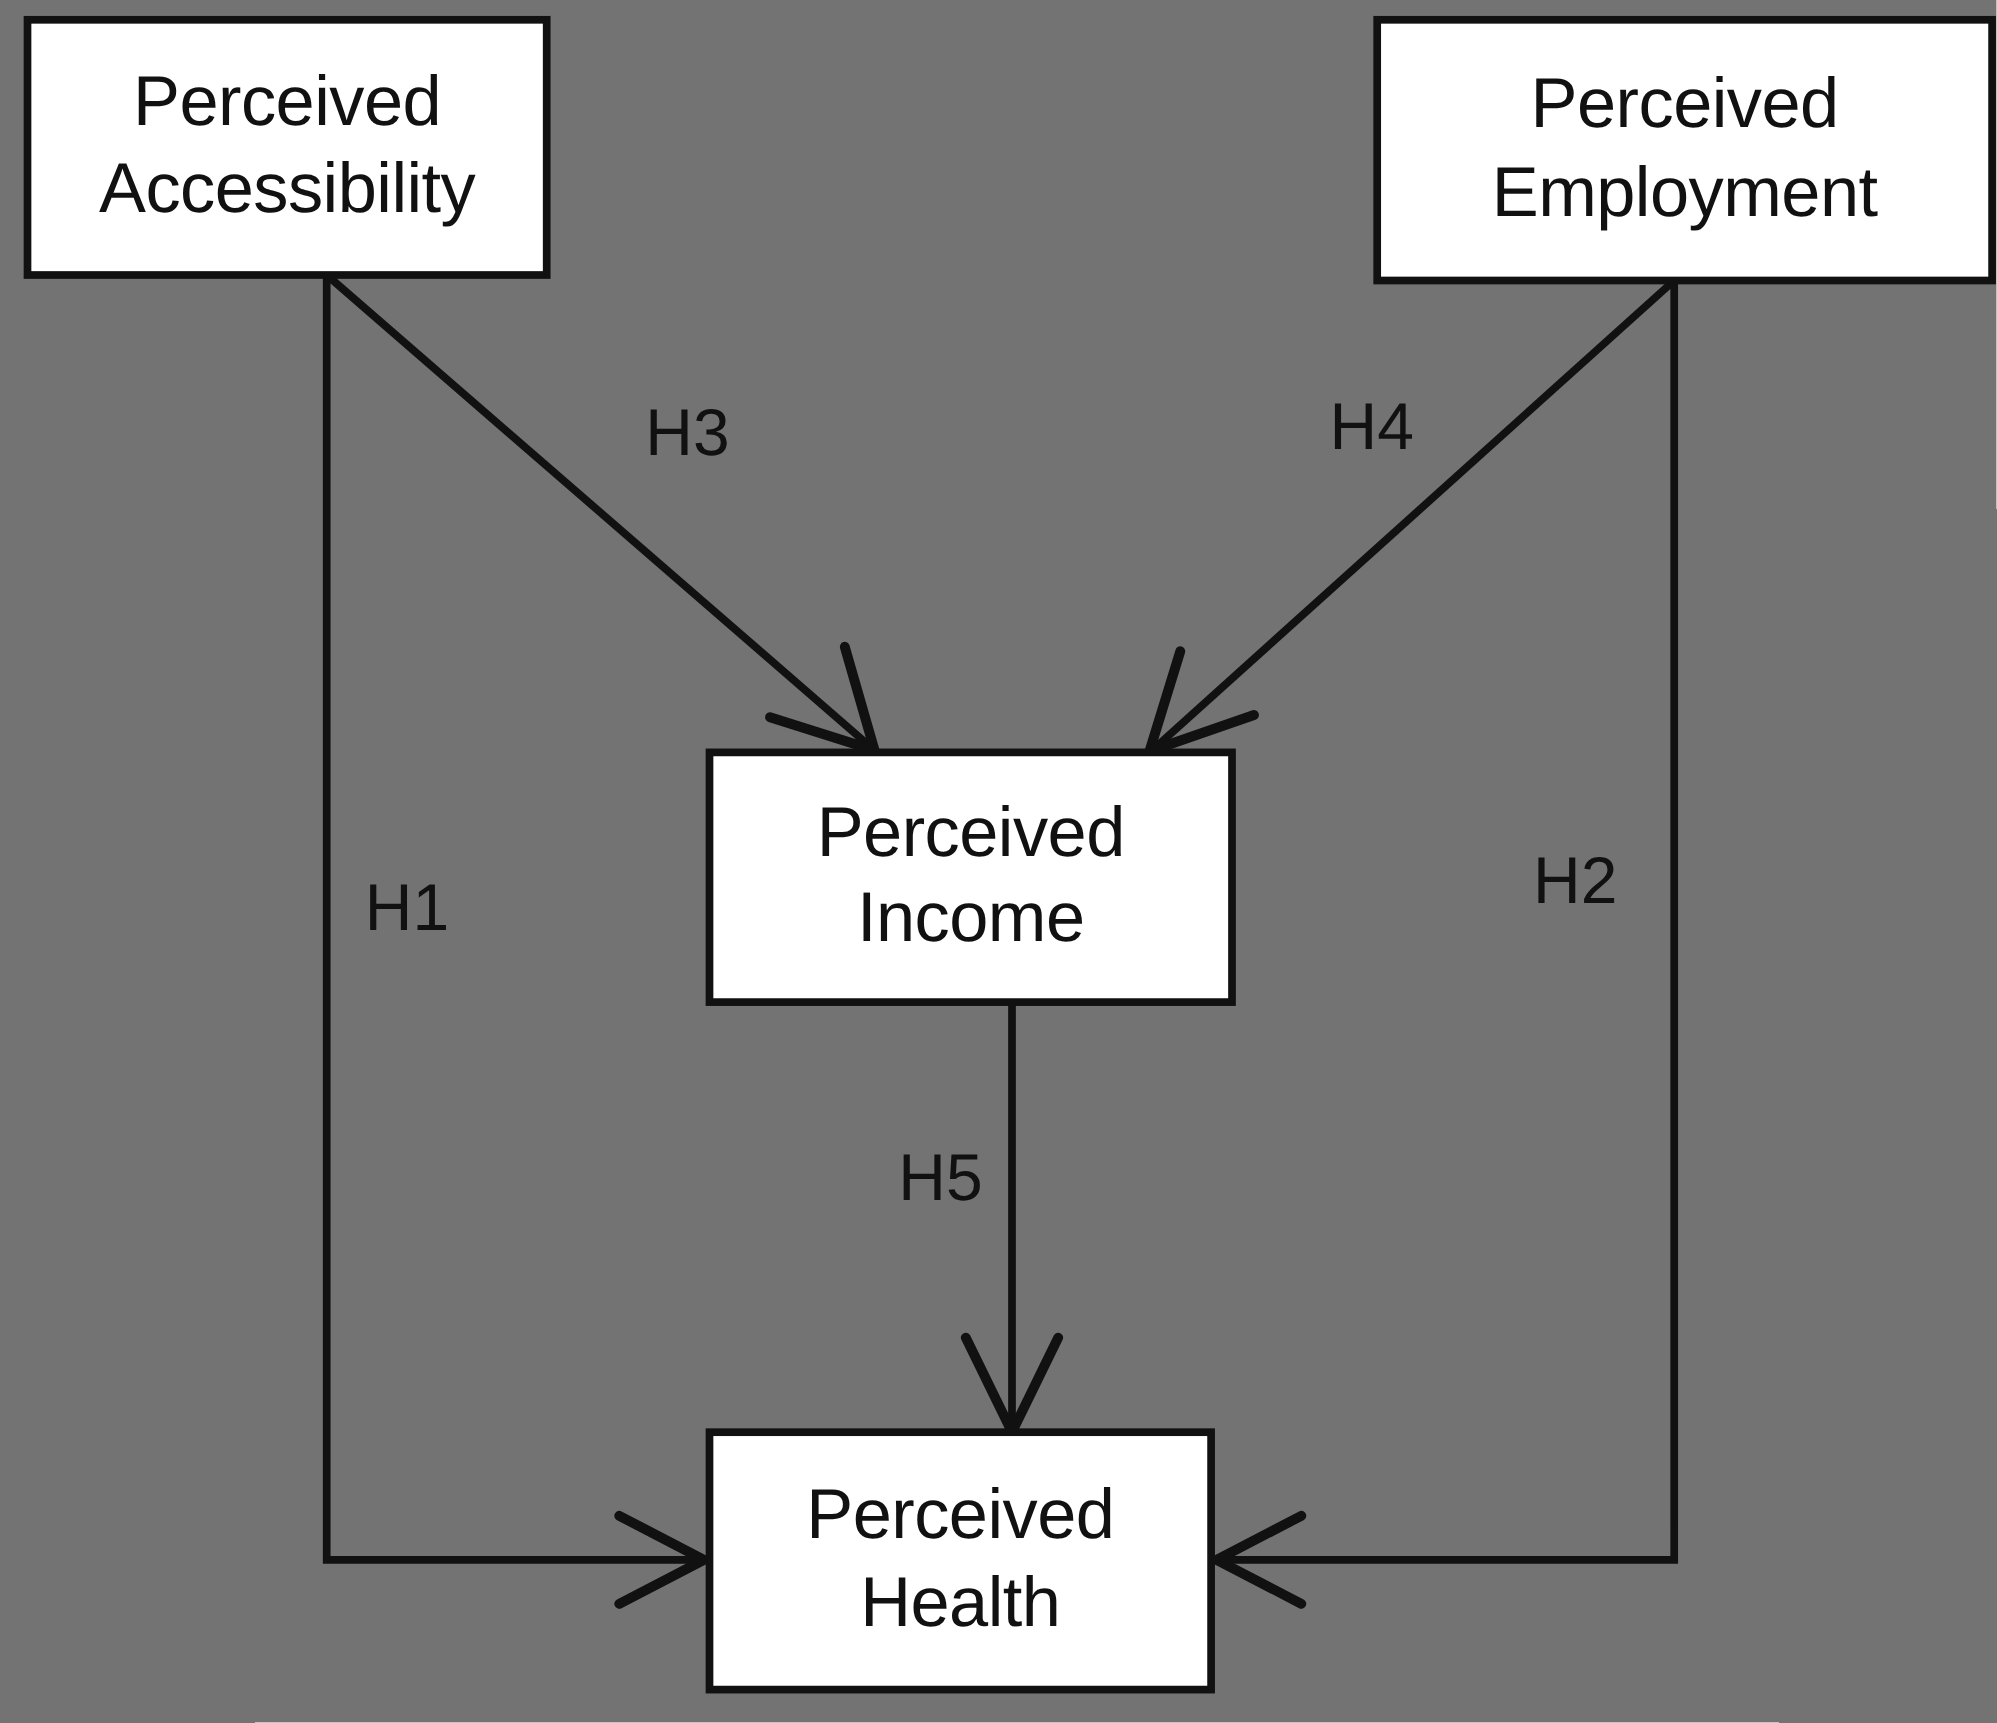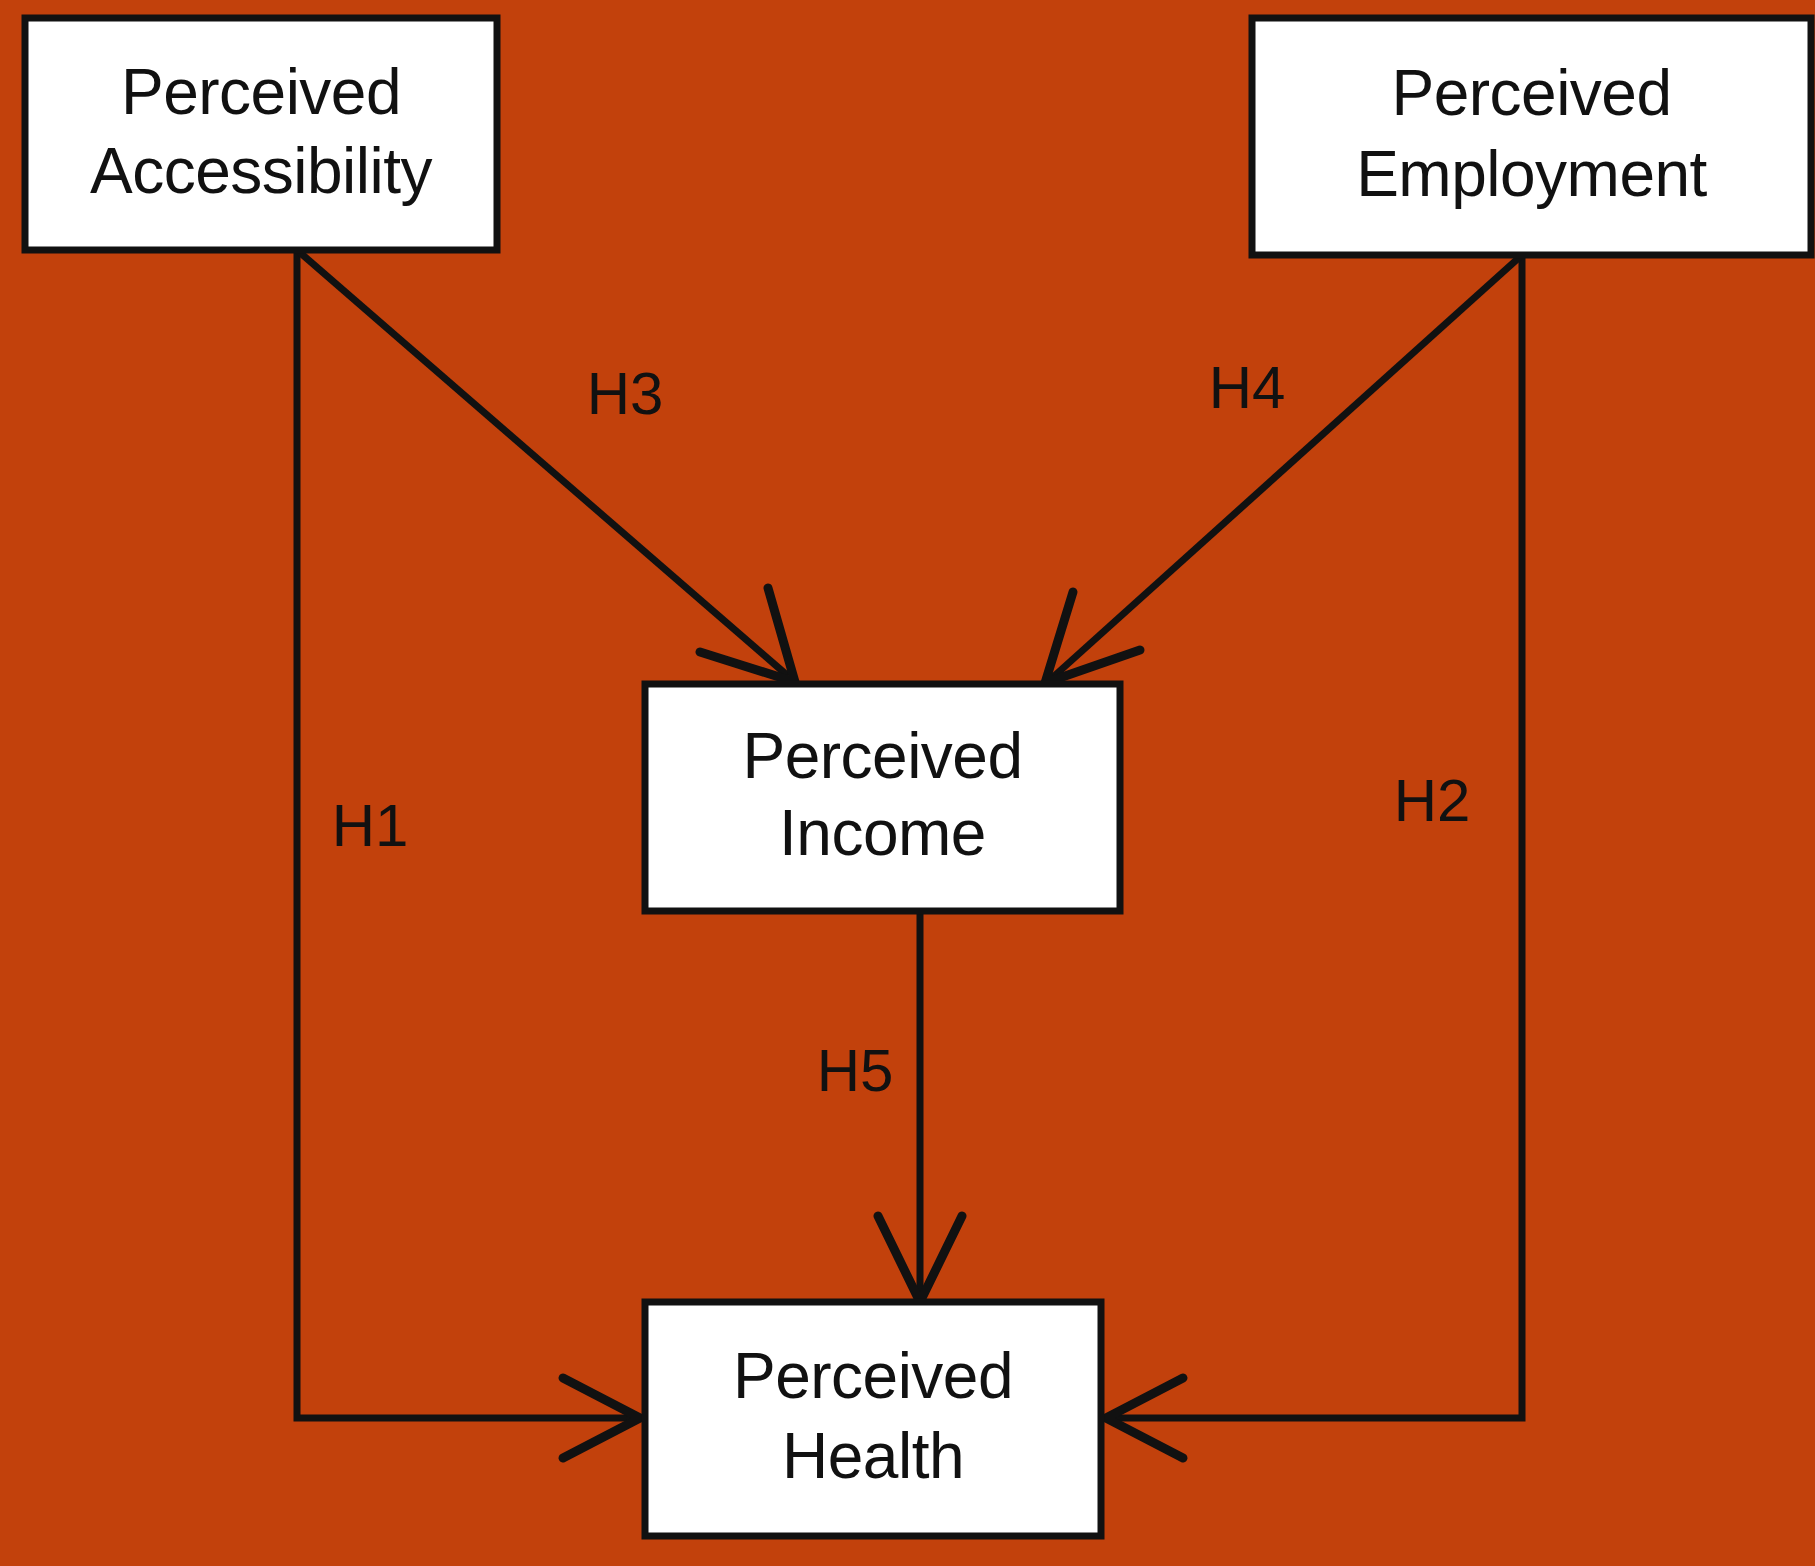--- a/index.html
+++ b/index.html
@@ -58,21 +58,21 @@
     font-family: "Liberation Sans", sans-serif;
     font-size: 60px;
     fill: #111111;
     text-anchor: middle;
     dominant-baseline: middle;
   }
 </style>
 </head>
 <body>
 
-<div id="diagram-root" style="width: 1815px; height: 1566px; background: #c2410c;">
+<div id="diagram-root" style="width: 1815px; height: 1566px; background: #737373;">
   <svg id="diagram-svg" viewBox="0 0 1815 1566" xmlns="http://www.w3.org/2000/svg">
 
     <g id="edges-layer">
       <g>
         <path class="edge-line" d="M 297 250 L 297 1418 L 632 1418"></path>
         <path class="arrow-head" d="M 563 1378 L 640 1418 L 563 1458"></path>
       </g>
       <g>
         <path class="edge-line" d="M 1522 255 L 1522 1418 L 1114 1418"></path>
         <path class="arrow-head" d="M 1183 1378 L 1106 1418 L 1183 1458"></path>

